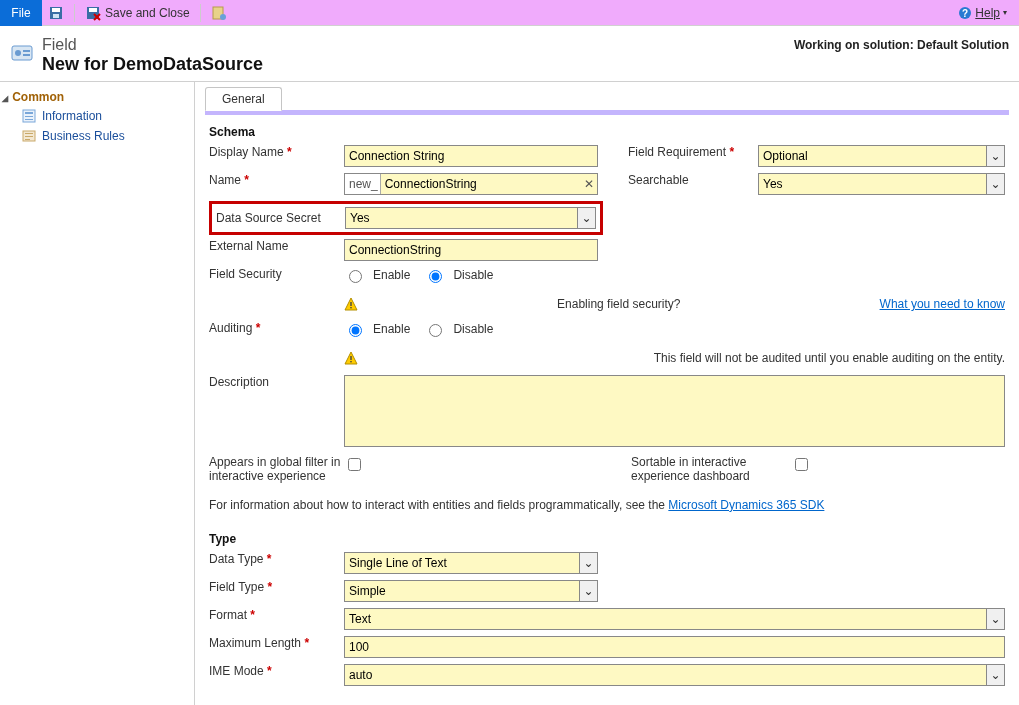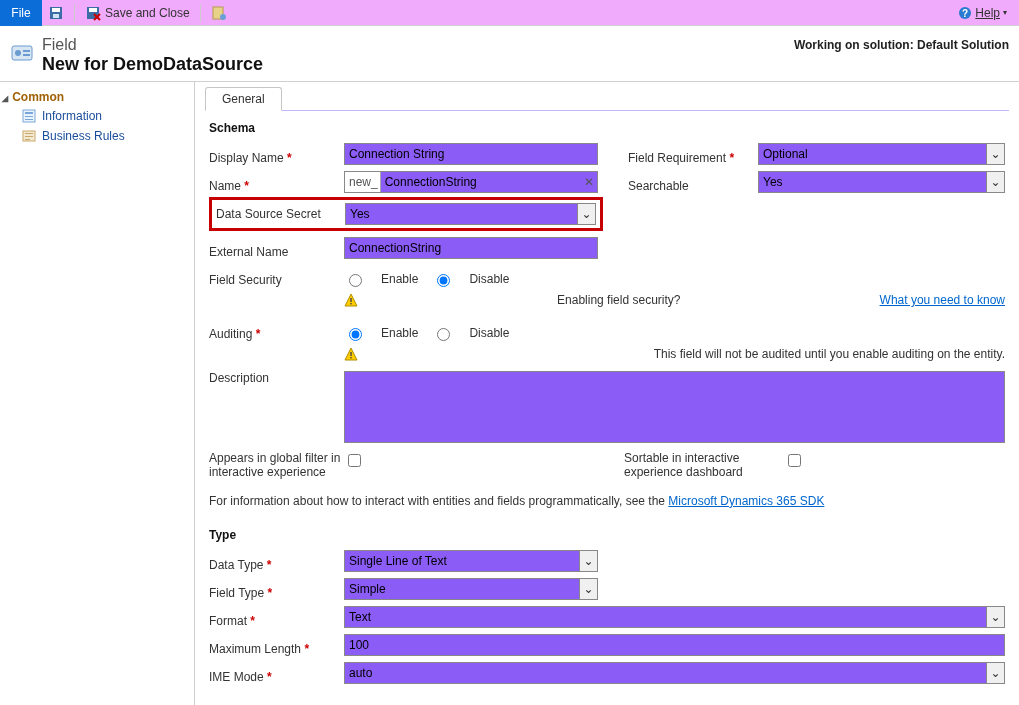--- a/index.html
+++ b/index.html
@@ -97,21 +97,21 @@
     padding: 3px 8px 3px 22px;
     cursor: pointer;
     color: #1a4e9b;
   }
   .content {
     flex: 1;
     padding: 0 0 20px 0;
   }
   .tabbar {
     display: flex;
-    border-bottom: 1px solid #c4b5fd;
+    border-bottom: 5px solid #c4b5fd;
     margin: 4px 10px 0 10px;
   }
   .tab {
     padding: 4px 16px;
     border: 1px solid #c5c5c5;
     border-bottom: 1px solid #fff;
     background: #fff;
     position: relative;
     top: 1px;
     cursor: pointer;
@@ -120,41 +120,41 @@
   .section {
     padding: 10px 14px 4px 14px;
     font-weight: 700;
     color: #111;
   }
   .form {
     padding: 0 14px;
   }
   .row {
     display: flex;
-    align-items: flex-end;
+    align-items: flex-start;
     min-height: 28px;
     padding: 2px 0;
   }
   .label {
     width: 135px;
     flex: 0 0 135px;
     color: #333;
   }
   .req::after { content: " *"; color: #c00; font-weight: bold; }
   .col2-label {
     width: 130px;
     flex: 0 0 130px;
     color: #333;
     margin-left: 30px;
   }
   input[type=text], select, textarea {
     font-family: inherit;
     font-size: 12px;
     border: 1px solid #888;
-    background: #8b5cf6;
+    background: #fef9c3;
     padding: 2px 4px;
     height: 22px;
   }
   textarea { height: auto; resize: none; }
   .w250 { width: 254px; }
   .w250s { width: 254px; }
   .wfull { flex: 1; }
   .select-wrap {
     position: relative;
     display: inline-flex;
@@ -196,40 +196,40 @@
     outline: none;
     padding: 0 20px 0 4px;
   }
   .prefix-input .clear {
     position: absolute;
     right: 4px;
     cursor: pointer;
     color: #555;
   }
   .radio-group { display: flex; gap: 14px; align-items: center; }
-  .radio-item { display: flex; align-items: center; gap: 16px; }
+  .radio-item { display: flex; align-items: center; gap: 8px; }
   .warn {
     display: flex;
     align-items: center;
     gap: 6px;
     margin-left: 135px;
     padding: 4px 0 8px 0;
     color: #333;
     justify-content: space-between;
   }
   .warn .tri {
     width: 14px; height: 14px;
   }
   a.link { color: #0066cc; text-decoration: underline; }
   .desc-row { align-items: flex-start; }
   .desc-row textarea { width: 100%; height: 72px; }
   .cb-row { display: flex; align-items: flex-start; padding: 6px 0 10px 0; }
   .cb-label { width: 135px; flex: 0 0 135px; color: #333; line-height: 1.2; }
   .cb-spacer { flex: 0 0 260px; }
-  .cb-label2 { width: 160px; flex: 0 0 160px; color: #333; line-height: 1.2; }
+  .cb-label2 { width: 160px; flex: 0 0 160px; color: #333; line-height: 1.2; margin-left: 7px; }
   .info-line { padding: 4px 14px 10px 14px; color: #333; }
   .boxed { border: 3px solid #c60000; padding: 3px 4px; }
   .checkbox { width:13px; height:13px; }
   svg { display: block; }
 </style>
 </head>
 <body>
 
 <div class="toolbar">
   <div class="file-btn">File</div>

